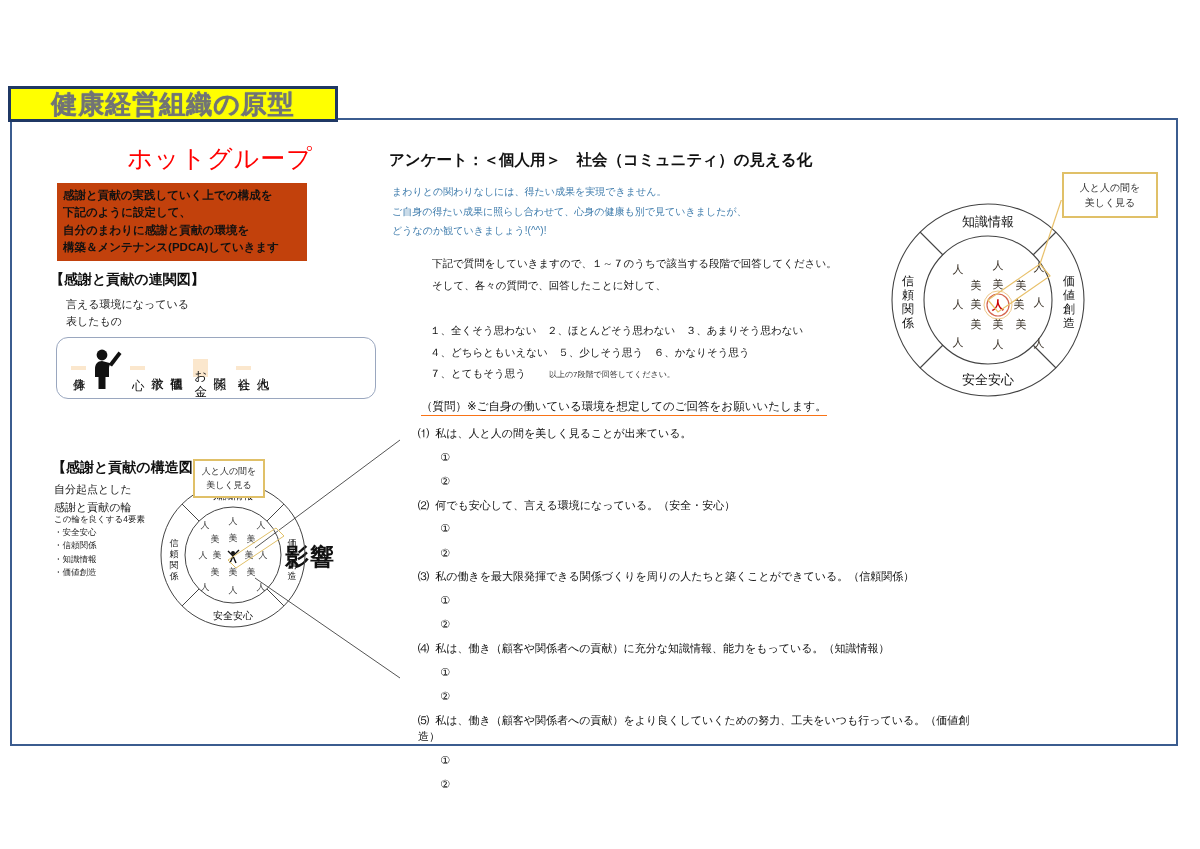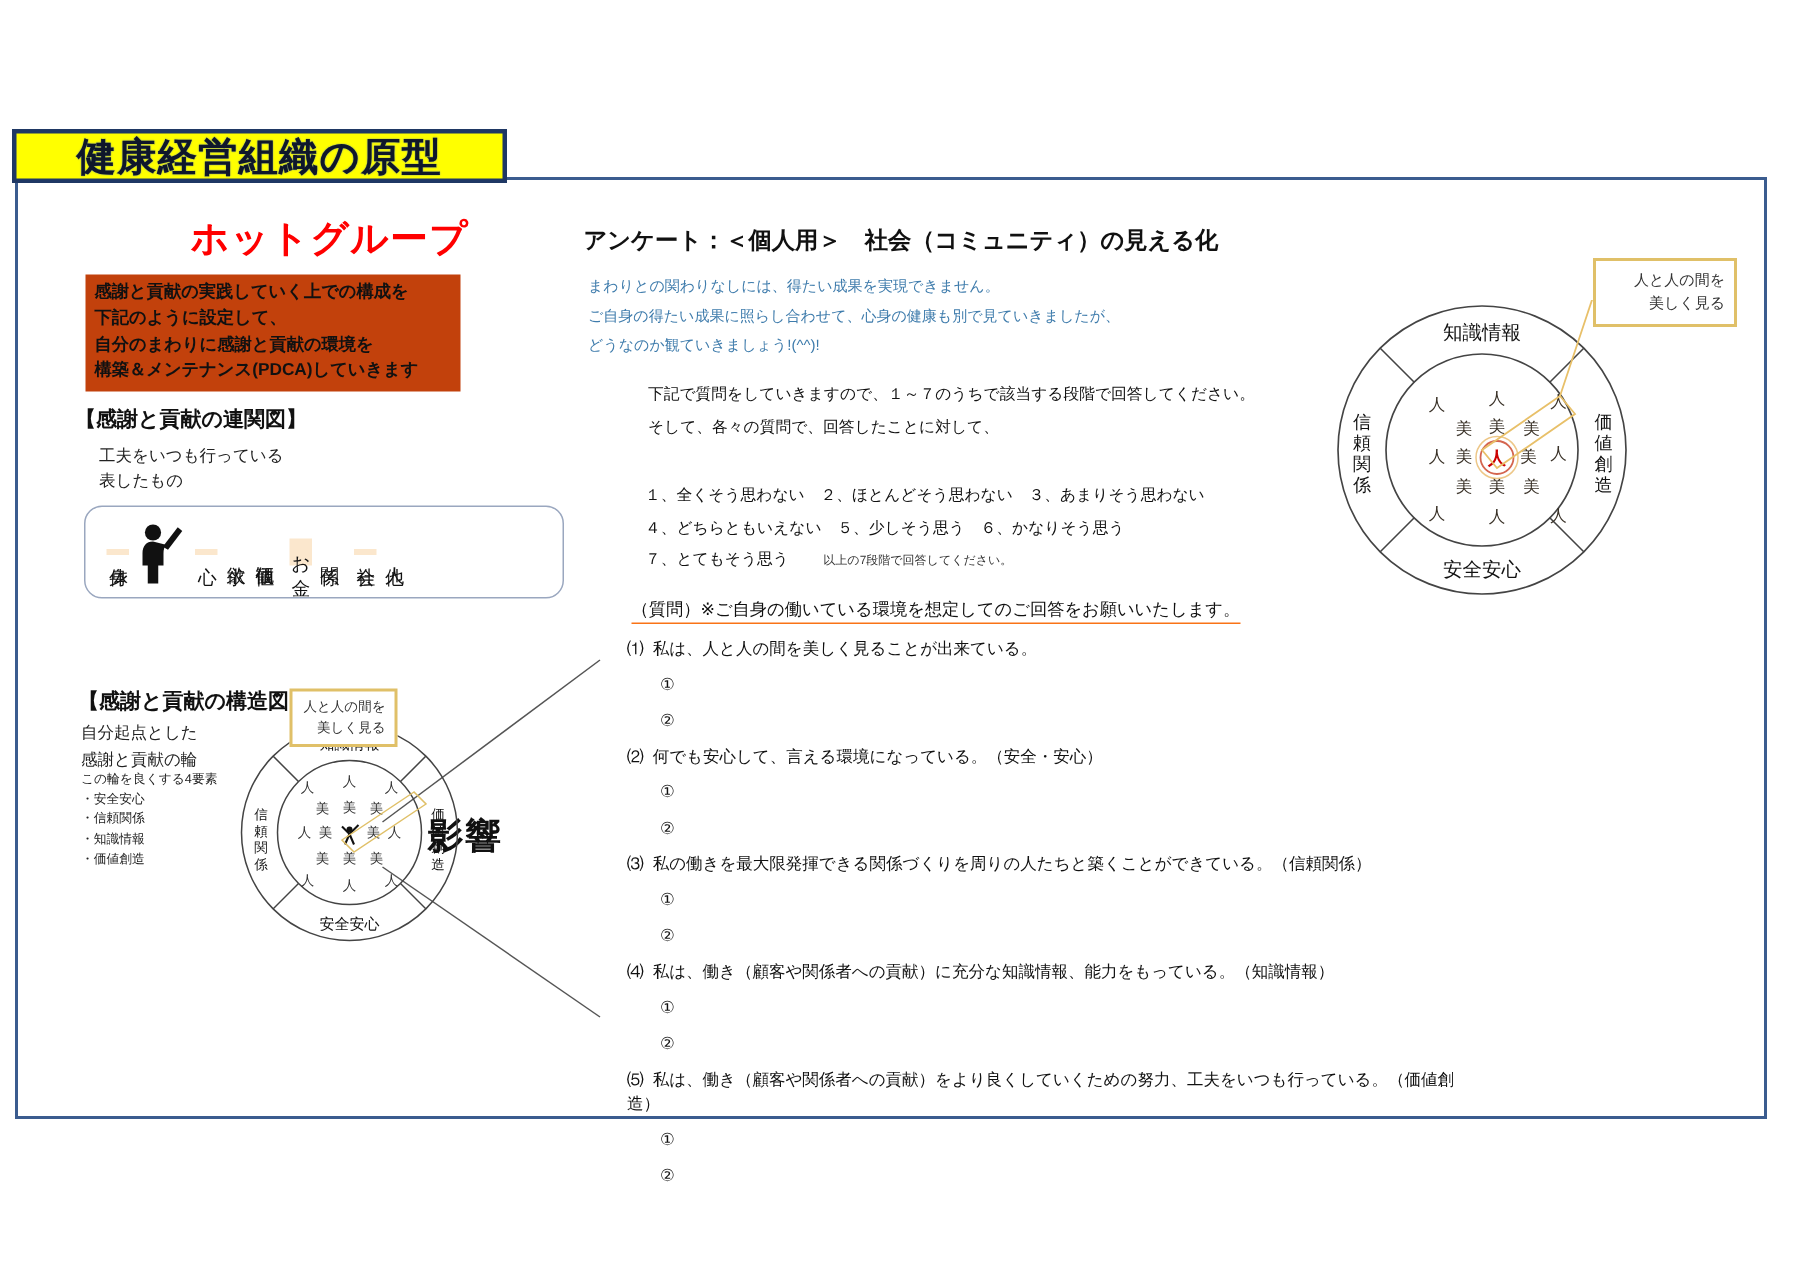--- a/index.html
+++ b/index.html
@@ -15,27 +15,27 @@
     position:absolute;left:10px;top:118px;width:1168px;height:628px;
     border:2px solid #3b5c8f;box-sizing:border-box;background:#fff;
   }
   
   .title-banner{
     position:absolute;left:8px;top:86px;width:330px;height:36px;
     background:#ffff00;border:3px solid #1f3864;box-sizing:border-box;
     display:flex;align-items:center;justify-content:center;z-index:5;
   }
   .title-banner span{
-    font-size:26px;font-weight:bold;color:#0f172a;letter-spacing:1px;
+    font-size:26px;font-weight:bold;color:#737373;letter-spacing:1px;
     text-shadow:0 0 1px #4a6fa5;line-height:1;
   }
   
   .hotgroup{
     position:absolute;left:75px;top:142px;width:290px;text-align:center;
-    font-size:25px;font-weight:bold;color:#ff0000;letter-spacing:1px;
+    font-size:25px;font-weight:normal;color:#ff0000;letter-spacing:1px;
   }
   .yellowbox{
     position:absolute;left:57px;top:183px;width:250px;
     background:#c2410c;padding:4px 6px 5px 6px;box-sizing:border-box;
     font-size:11.5px;line-height:1.5;font-weight:bold;color:#111;
   }
   .yellowbox div{white-space:nowrap;}
   .sec-head{
     position:absolute;font-size:14px;font-weight:bold;color:#111;
   }
@@ -92,21 +92,21 @@
   .qlist{
     position:absolute;left:418px;top:419px;width:560px;font-size:11px;color:#111;
   }
   .q{margin-top:6px;}
   .q .qtext{display:block;line-height:1.5;}
   .sub{display:block;margin:7px 0 0 22px;font-size:11px;line-height:1.6;}
   
   .diagram{position:absolute;}
   .callout{
     position:absolute;border:2px solid #e0c068;background:#fff;
-    font-size:9px;line-height:1.5;text-align:right;color:#333;
+    font-size:9px;line-height:1.5;text-align:center;color:#333;
     padding:4px 6px;box-sizing:border-box;
   }
   #callout-left{left:193px;top:459px;width:72px;}
   #callout-right{left:1062px;top:172px;width:96px;font-size:10px;padding:6px 6px;}
   .cjk{font-family:"DejaVu Sans","Liberation Sans",sans-serif;}
 </style>
 </head>
 <body>
 
 <div class="title-banner">
@@ -120,21 +120,21 @@
 <div class="yellowbox">
   <div>感謝と貢献の実践していく上での構成を</div>
   <div>下記のように設定して、</div>
   <div>自分のまわりに感謝と貢献の環境を</div>
   <div>構築＆メンテナンス(PDCA)していきます</div>
 </div>
 
 <div class="sec-head" id="renkan-head">【感謝と貢献の連関図】</div>
 
 <div class="small-note">
-  <div>工夫をいつも行っている</div>
+  <div>言える環境になっている</div>
   <div>表したもの</div>
 </div>
 
 <div class="strip">
   <div class="vlabel hl">身体</div>
   <div class="person">
     <svg width="34" height="44" viewBox="0 0 34 44">
       <circle cx="13" cy="9" r="5.4" fill="#111"></circle>
       <path d="M13 15 L13 15 C8.5 15 6 18 6 23 L6 31 L9.5 31 L9.5 43 L16.5 43 L16.5 31 L20 31 L20 23 C20 20.5 20.6 18.6 21.6 17.2 Z" fill="#111"></path>
       <path d="M19.5 18.5 L29.5 5.5 L32.5 8 L23 20.5 Z" fill="#111"></path>

